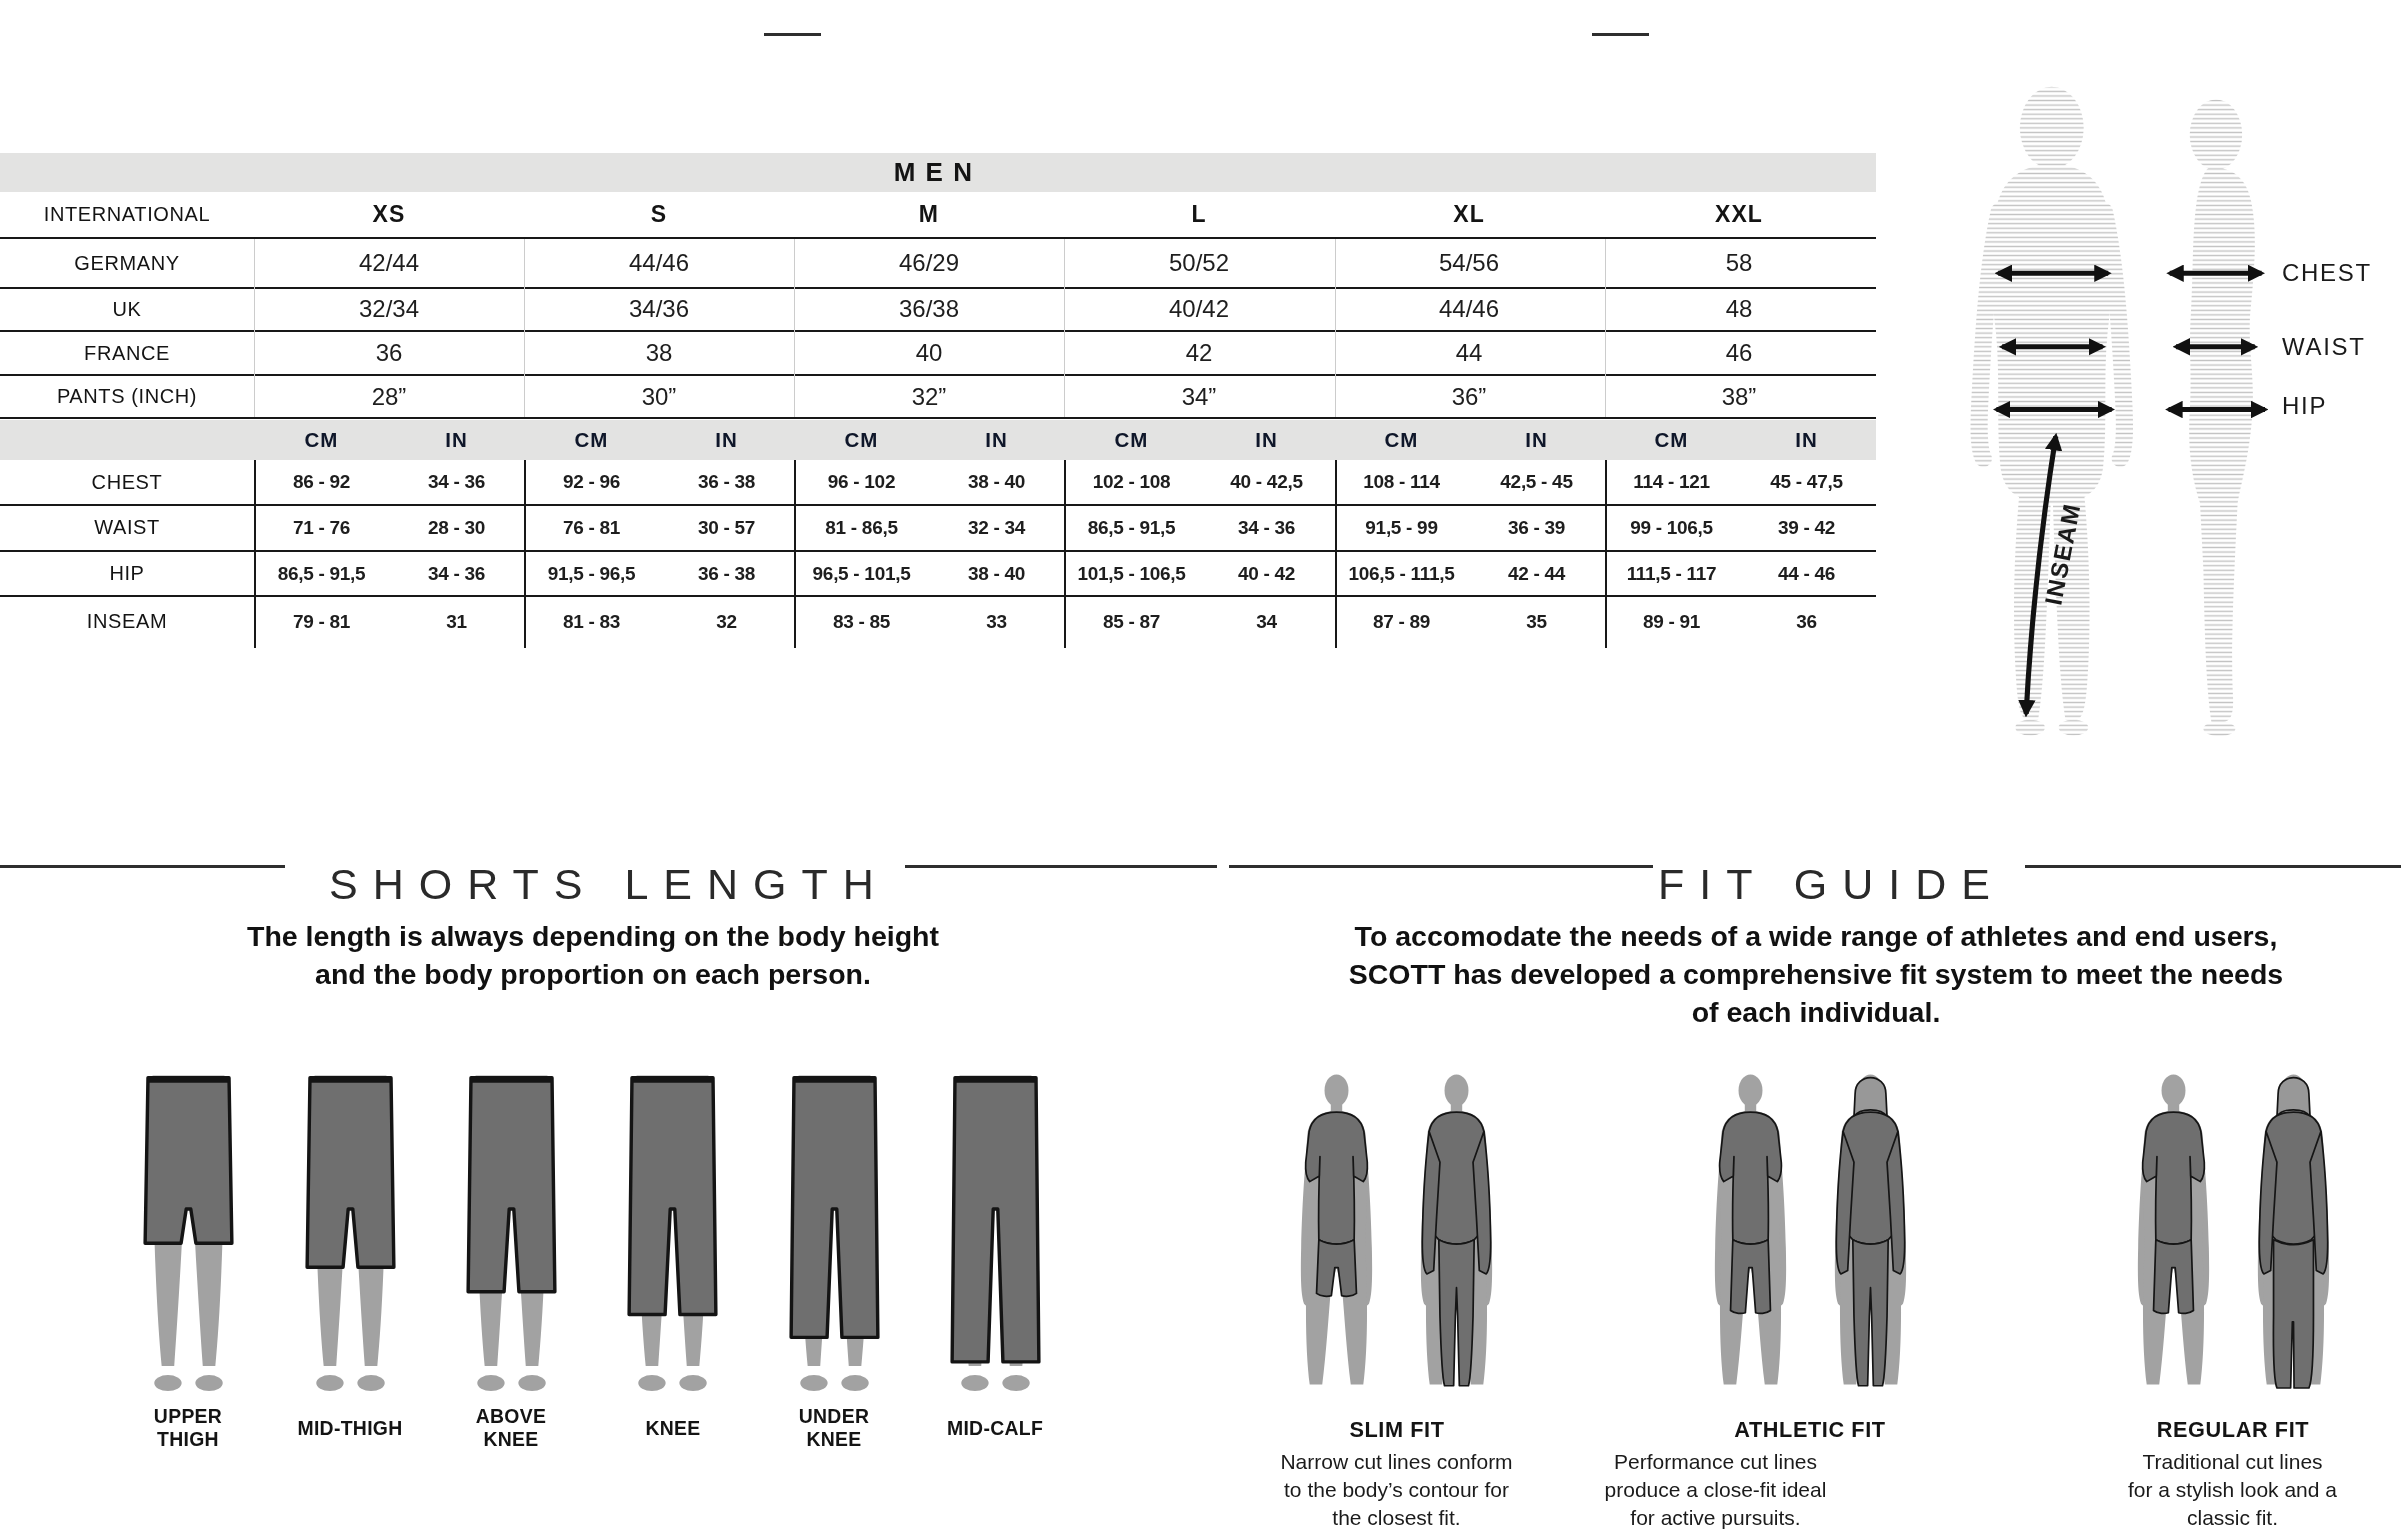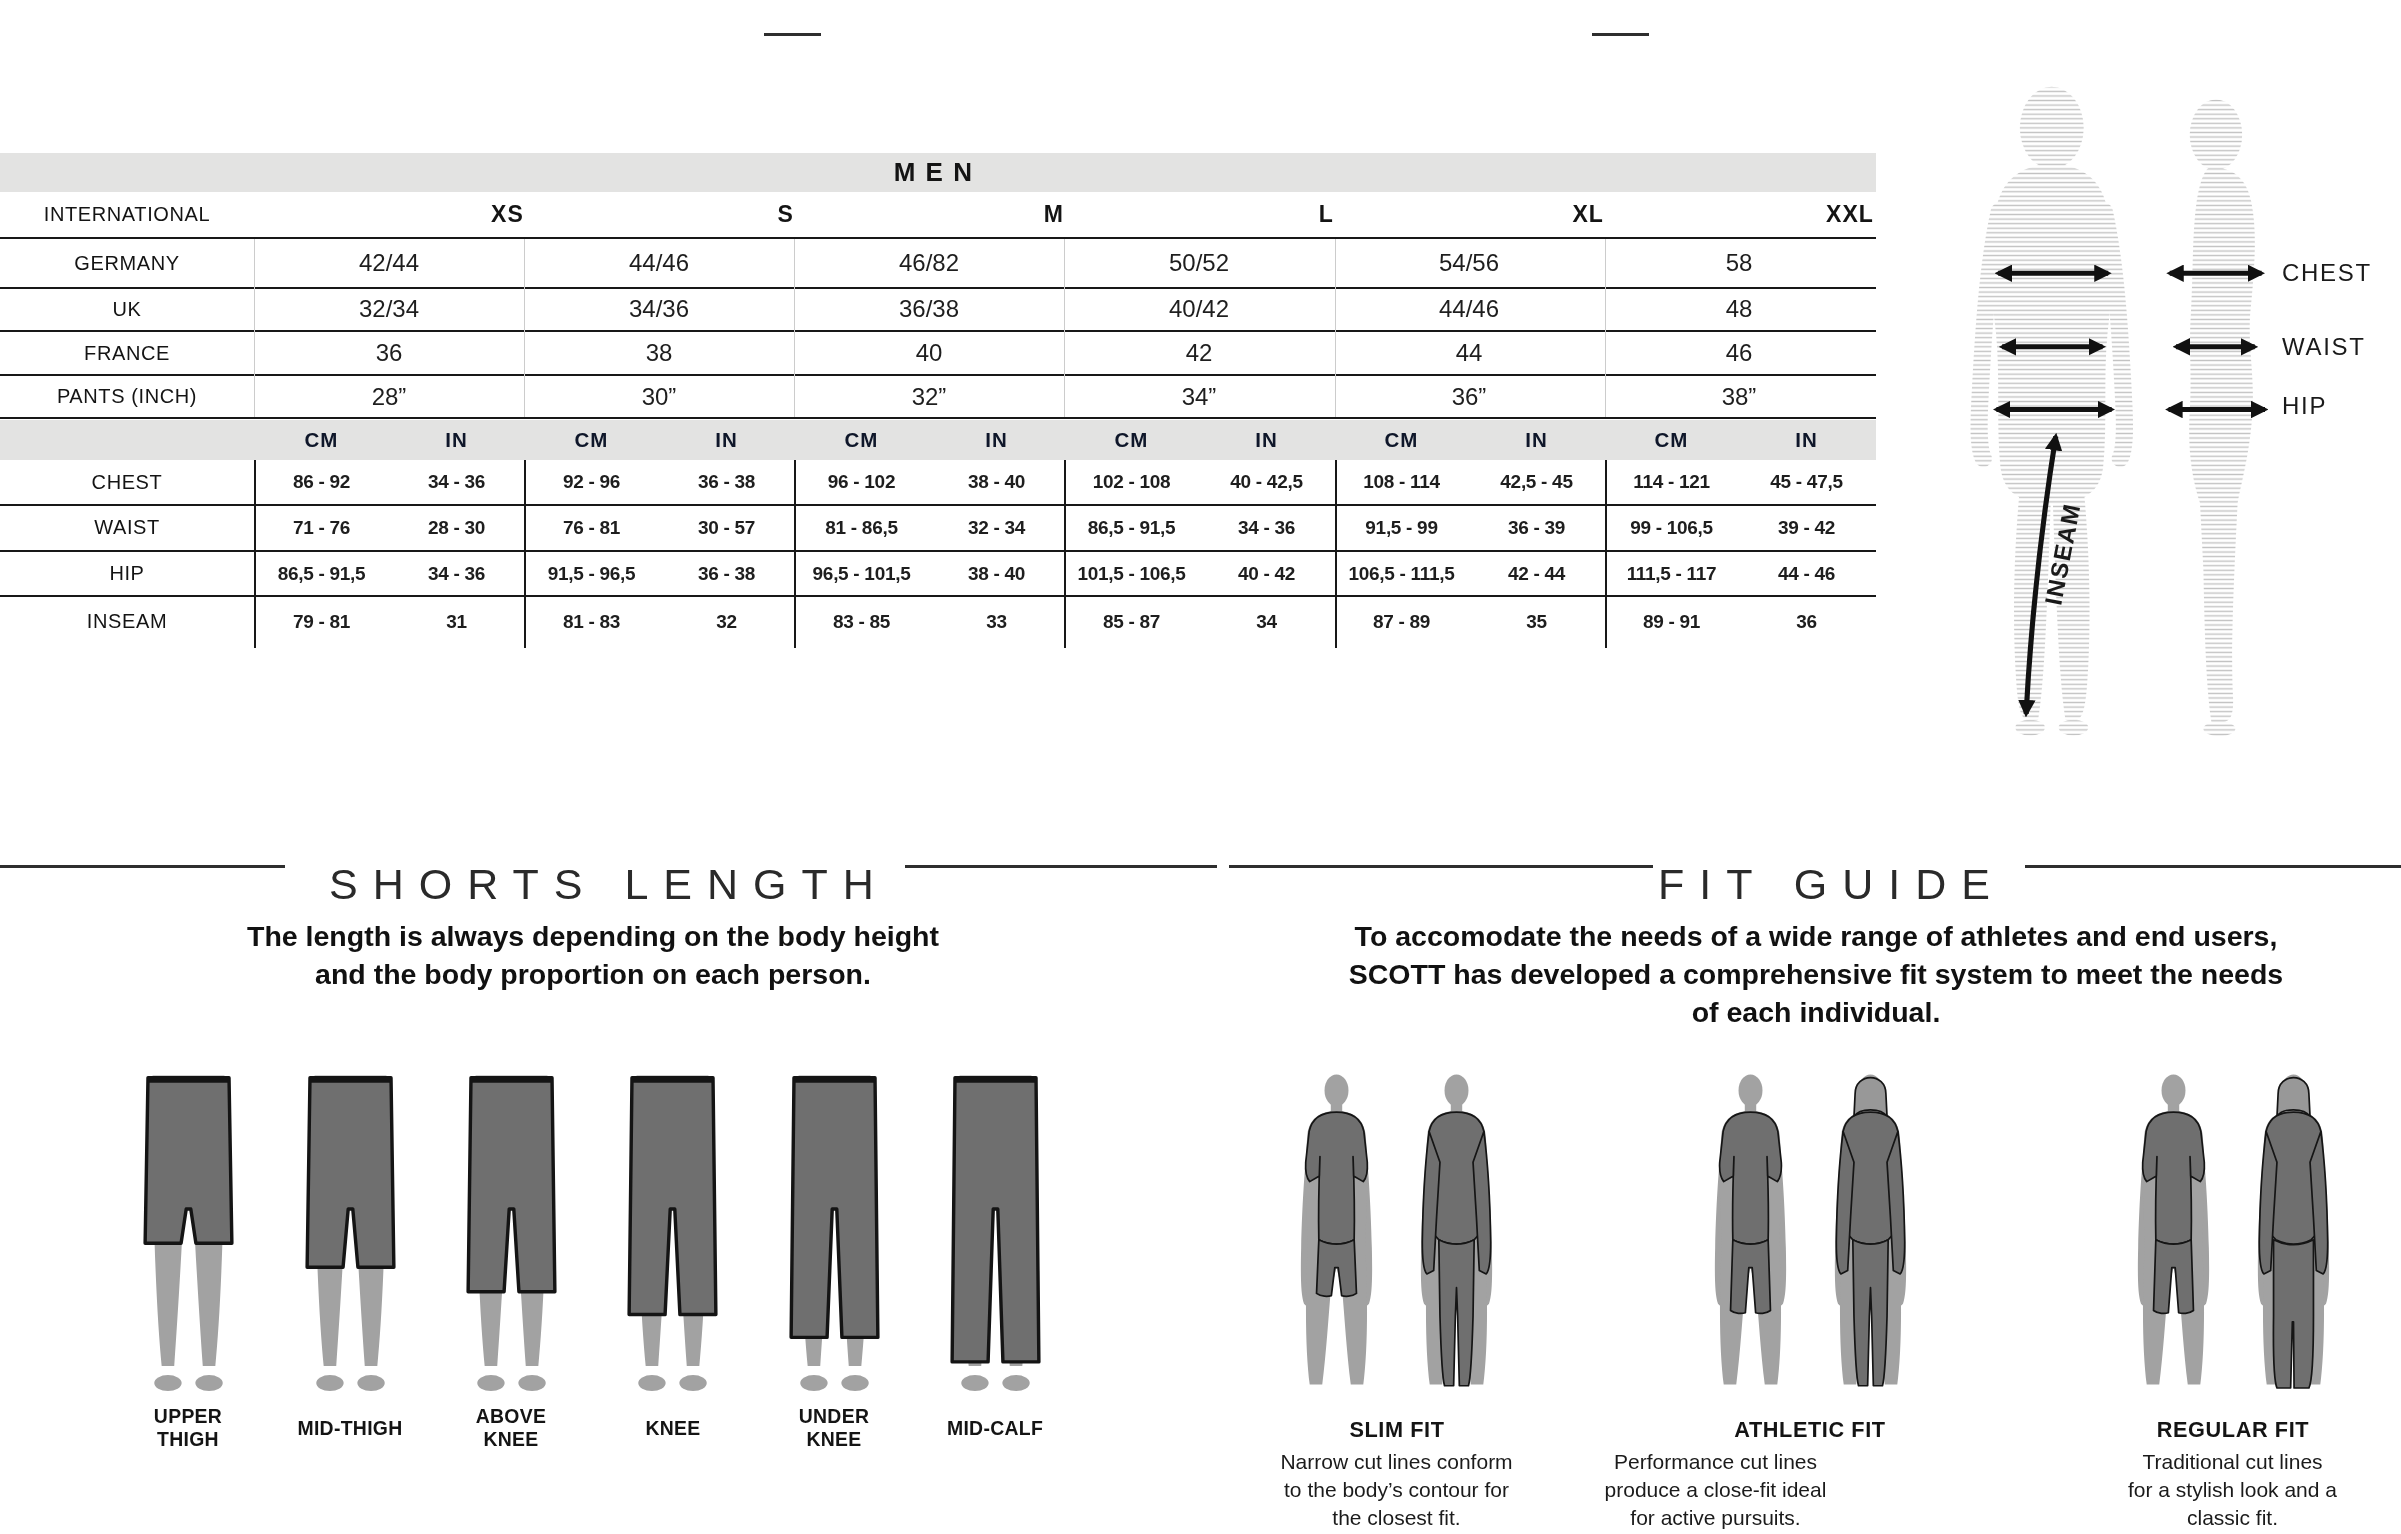--- a/index.html
+++ b/index.html
@@ -13,21 +13,21 @@
   .title-rule-l{left:764px;top:33px;width:57px;}
   .title-rule-r{left:1592px;top:33px;width:57px;}
 
   
   .men-bar{position:absolute;left:0;top:153px;width:1876px;height:39px;background:#e3e3e2;
     display:flex;align-items:center;justify-content:center;}
   .men-bar span{font-size:26px;font-weight:700;letter-spacing:10.3px;}
   .row{position:absolute;left:0;width:1876px;display:flex;align-items:center;}
   .lbl{width:254px;text-align:center;font-weight:400;font-size:20px;letter-spacing:0.6px;flex:none;}
   .c6{width:270px;text-align:center;font-size:24px;font-weight:400;flex:none;color:#1e1e1e;}
-  .size-cell{width:270px;text-align:right;font-weight:700;font-size:23px;letter-spacing:1.1px;flex:none;}
+  .size-cell{width:270px;text-align:center;font-weight:700;font-size:23px;letter-spacing:1.1px;flex:none;}
   .c12{width:135px;text-align:center;font-size:19px;letter-spacing:-0.3px;font-weight:700;flex:none;color:#1e1e1e;}
   .unit-bar{position:absolute;left:0;top:420px;width:1876px;height:40px;background:#e3e3e2;
     display:flex;align-items:center;}
   .unit{font-weight:600;font-size:20.5px;letter-spacing:1.1px;color:#0f172a;}
   .spacer{width:254px;flex:none;}
   .hline{position:absolute;left:0;width:1876px;height:2.3px;background:#181818;}
   .vlight{position:absolute;top:239px;height:178px;width:1.1px;background:#cccccc;}
   .vdark{position:absolute;top:460px;height:188px;width:1.7px;background:#181818;}
 
   
@@ -84,21 +84,21 @@
         <span class="size-cell">L</span>
         <span class="size-cell">XL</span>
         <span class="size-cell">XXL</span>
       </div>
 
     <div id="conv-rows">
         <div class="row" style="top: 239px; height: 48px;">
           <span class="lbl">GERMANY</span>
           <span class="c6">42/44</span>
           <span class="c6">44/46</span>
-          <span class="c6">46/82</span>
+          <span class="c6">46/29</span>
           <span class="c6">50/52</span>
           <span class="c6">54/56</span>
           <span class="c6">58</span>
         </div>
         <div class="row" style="top: 289px; height: 40px;">
           <span class="lbl">UK</span>
           <span class="c6">32/34</span>
           <span class="c6">34/36</span>
           <span class="c6">36/38</span>
           <span class="c6">40/42</span>

